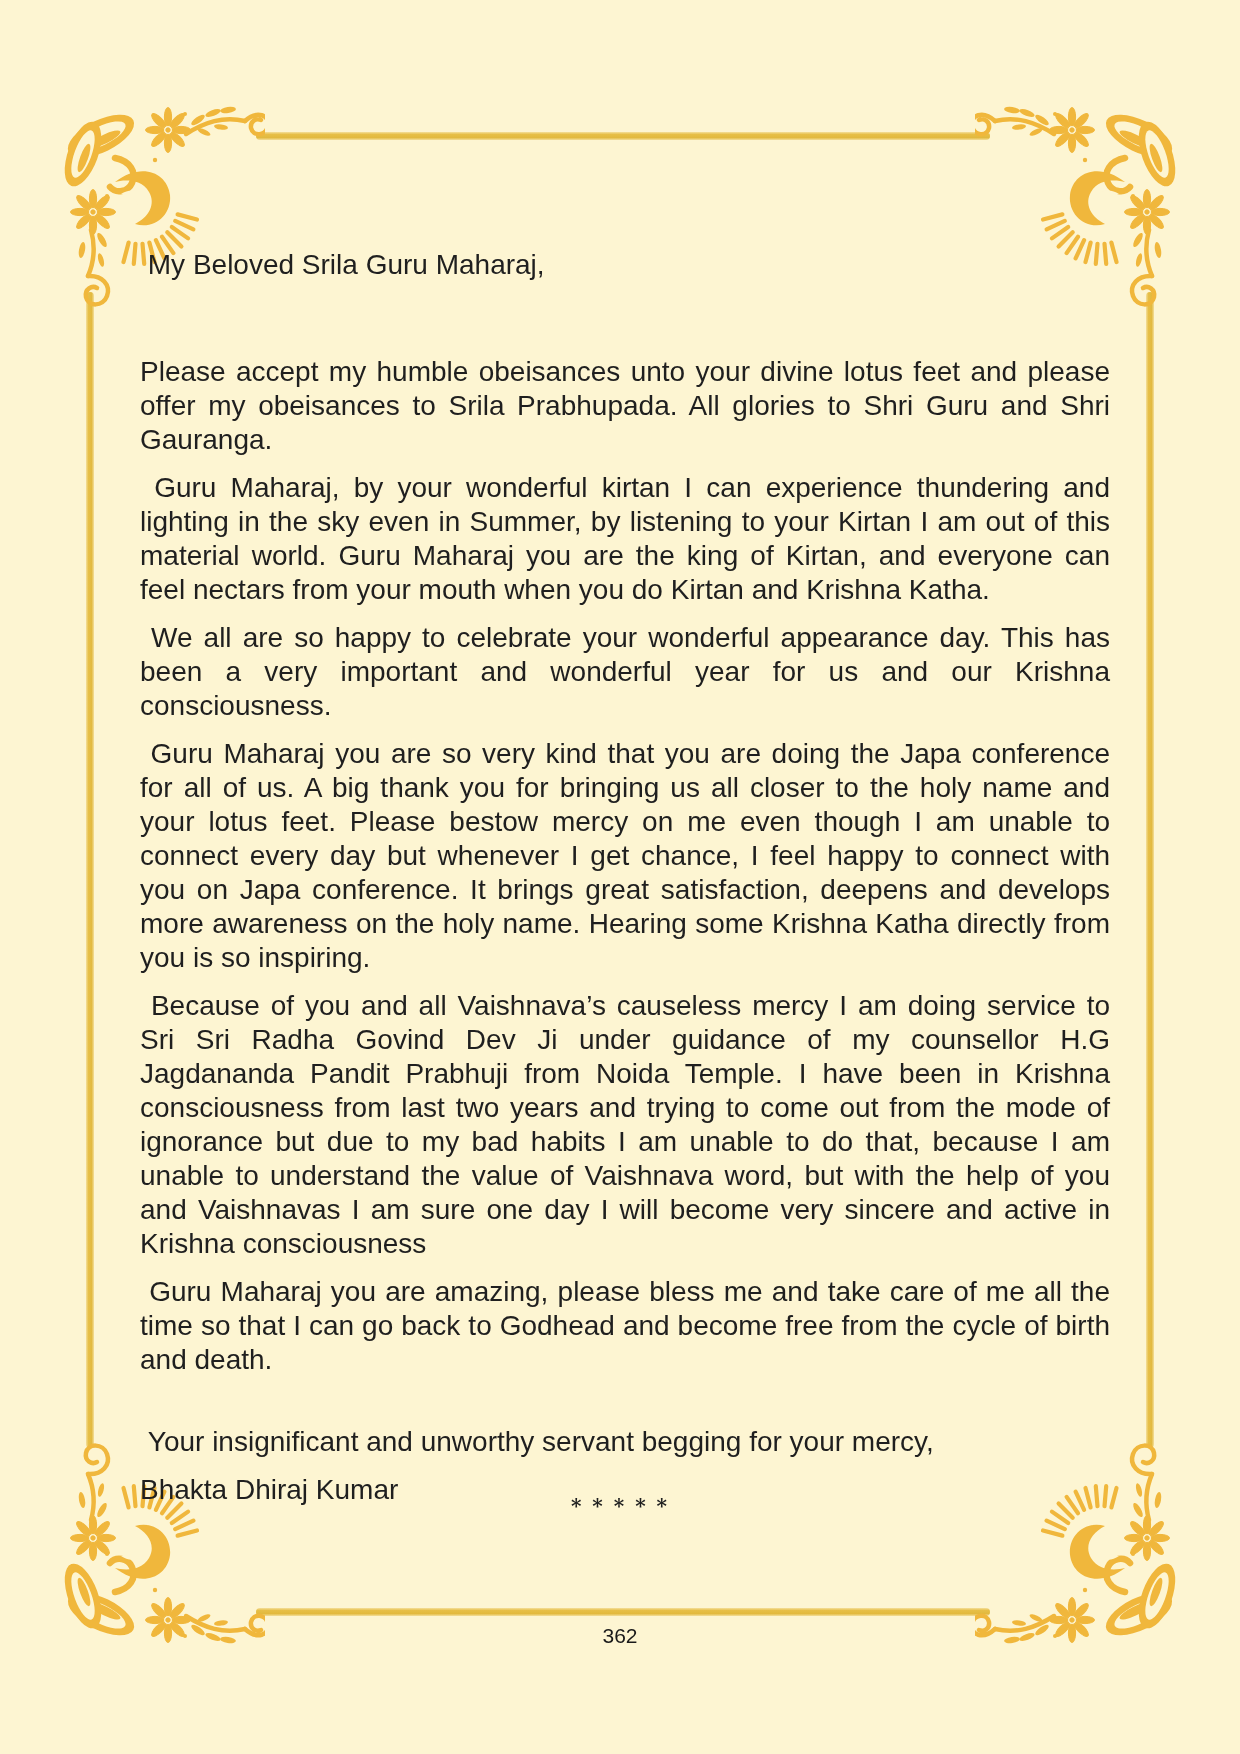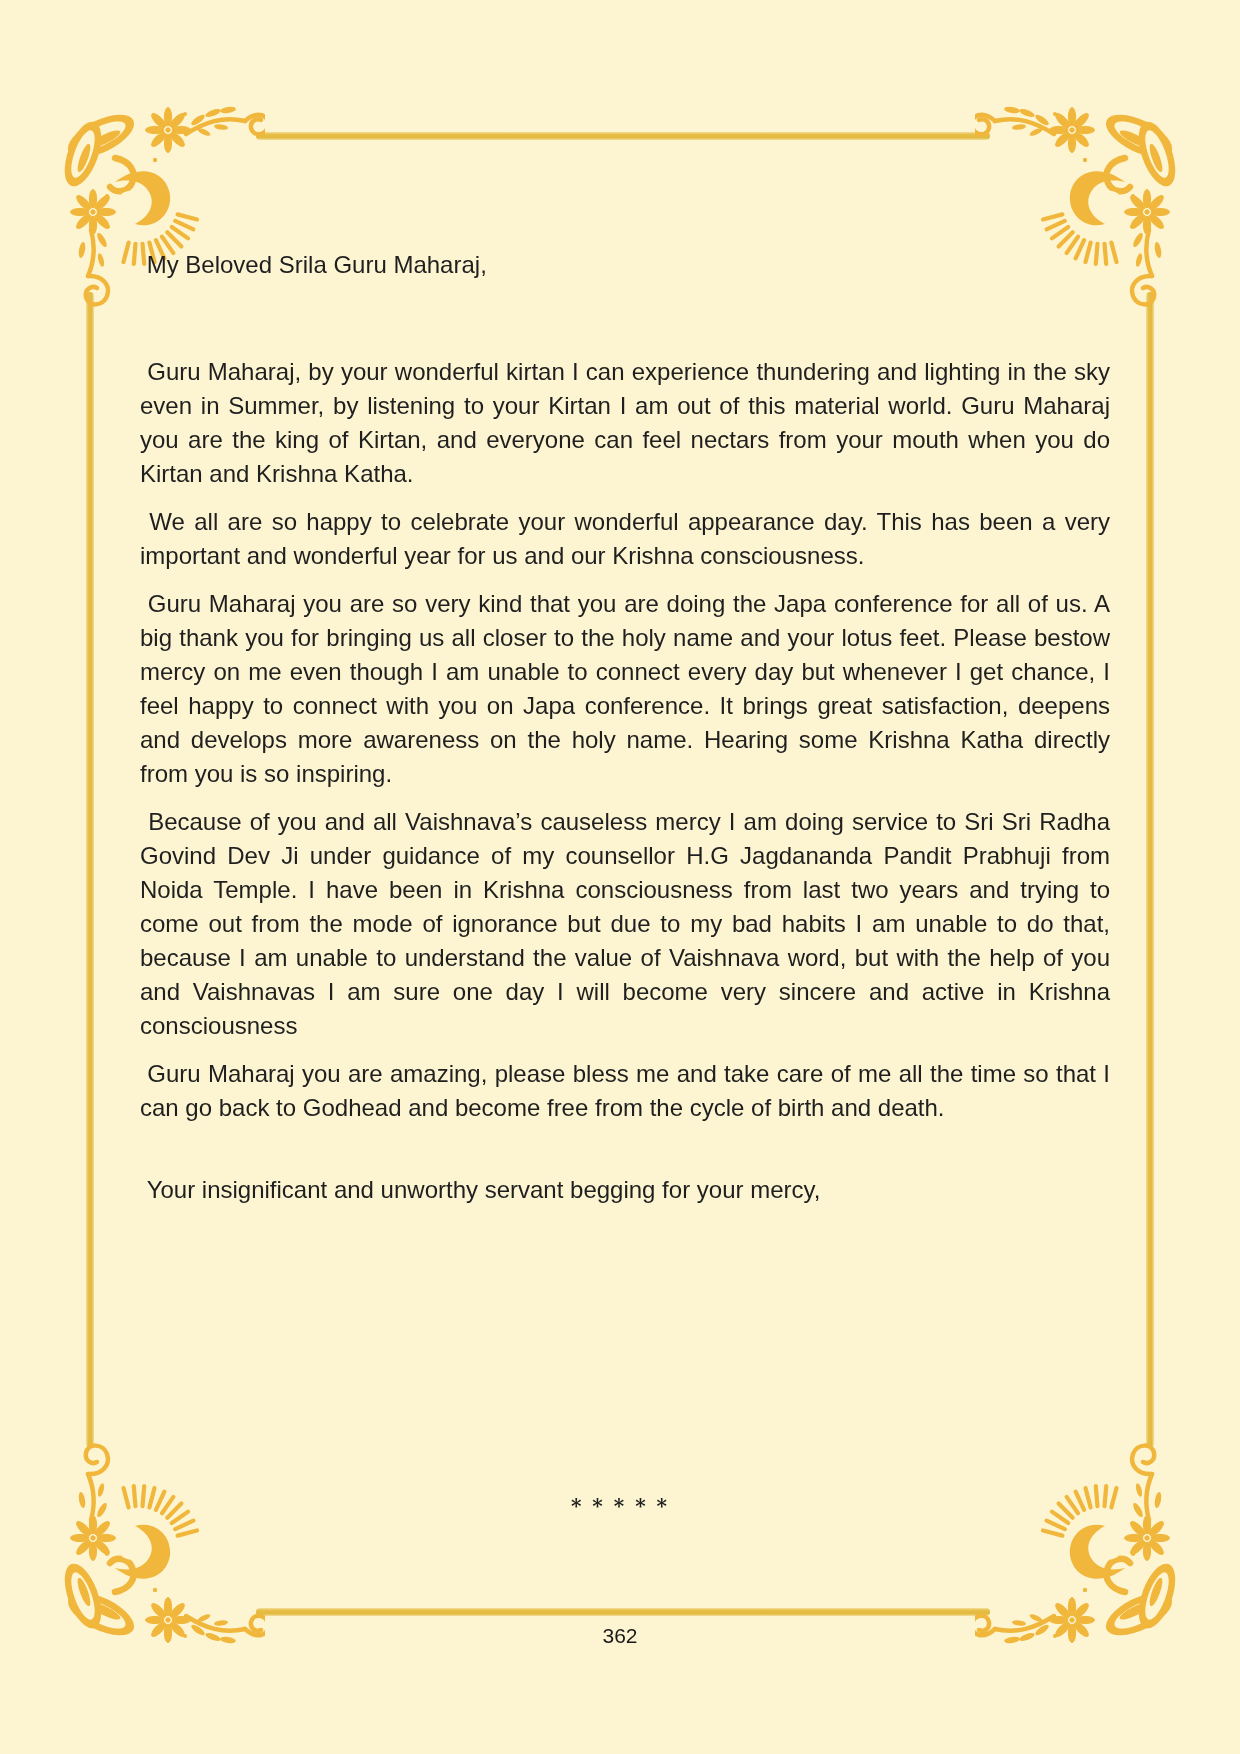--- a/index.html
+++ b/index.html
@@ -18,21 +18,21 @@
 
   
   .corner{position:absolute;width:210px;height:230px;}
   .corner.tl{left:55px;top:100px;}
   .corner.tr{left:975px;top:100px;transform:scaleX(-1);}
   .corner.bl{left:55px;top:1420px;transform:scaleY(-1);}
   .corner.br{left:975px;top:1420px;transform:scale(-1,-1);}
 
   
   .letter{position:absolute;left:140px;top:248px;width:970px;
-    color:#1F1F1F;font-size:24px;line-height:34px;}
+    color:#1F1F1F;font-size:28px;line-height:34px;}
   .salutation{margin:0 0 73px 0;white-space:pre-wrap;}
   .para{margin:0 0 14px 0;text-align:justify;white-space:pre-wrap;}
   .closing{margin-top:48px;}
   .closing p{margin:14px 0 14px 0;white-space:pre-wrap;}
 
   .stars{position:absolute;left:0;top:1494px;width:1240px;text-align:center;
     font-family:"DejaVu Serif",serif;font-weight:700;font-size:20px;
     letter-spacing:2px;color:#1F1F1F;}
   .page-number{position:absolute;left:0;top:1624px;width:1240px;text-align:center;
     font-size:21px;color:#1A1A1A;}
@@ -121,27 +121,29 @@
   <svg class="corner bl" viewBox="0 0 210 230">
       <use href="#floral-corner"></use>
     </svg>
   <svg class="corner br" viewBox="0 0 210 230">
       <use href="#floral-corner"></use>
     </svg>
 
   <main class="letter">
     <p class="salutation"> My Beloved Srila Guru Maharaj,</p>
 
+    <p class="para">Please accept my humble obeisances unto your divine lotus feet and please offer my obeisances to Srila Prabhupada. All glories to Shri Guru and Shri Gauranga.</p>
     <p class="para"> Guru Maharaj, by your wonderful kirtan I can experience thundering and lighting in the sky even in Summer, by listening to your Kirtan I am out of this material world. Guru Maharaj you are the king of Kirtan, and everyone can feel nectars from your mouth when you do Kirtan and Krishna Katha.</p>
     <p class="para"> We all are so happy to celebrate your wonderful appearance day. This has been a very important and wonderful year for us and our Krishna consciousness.</p>
     <p class="para"> Guru Maharaj you are so very kind that you are doing the Japa conference for all of us. A big thank you for bringing us all closer to the holy name and your lotus feet. Please bestow mercy on me even though I am unable to connect every day but whenever I get chance, I feel happy to connect with you on Japa conference. It brings great satisfaction, deepens and develops more awareness on the holy name. Hearing some Krishna Katha directly from you is so inspiring.</p>
     <p class="para"> Because of you and all Vaishnava’s causeless mercy I am doing service to Sri Sri Radha Govind Dev Ji under guidance of my counsellor H.G Jagdananda Pandit Prabhuji from Noida Temple. I have been in Krishna consciousness from last two years and trying to come out from the mode of ignorance but due to my bad habits I am unable to do that, because I am unable to understand the value of Vaishnava word, but with the help of you and Vaishnavas I am sure one day I will become very sincere and active in Krishna consciousness</p>
     <p class="para"> Guru Maharaj you are amazing, please bless me and take care of me all the time so that I can go back to Godhead and become free from the cycle of birth and death.</p>
 
     <div class="closing">
       <p> Your insignificant and unworthy servant begging for your mercy,</p>
+      <p>Bhakta Dhiraj Kumar</p>
     </div>
   </main>
 
   <div class="stars">* * * * *</div>
   <div class="page-number">362</div>
 
 </div>
 
 </body></html>

